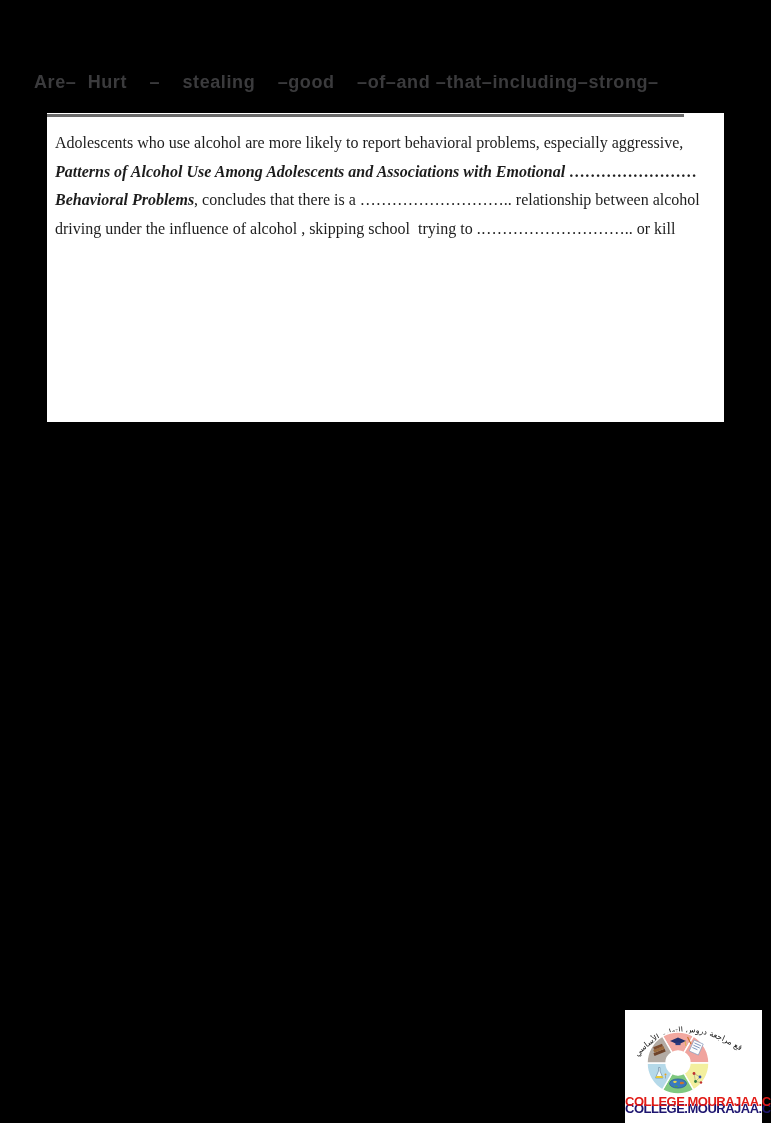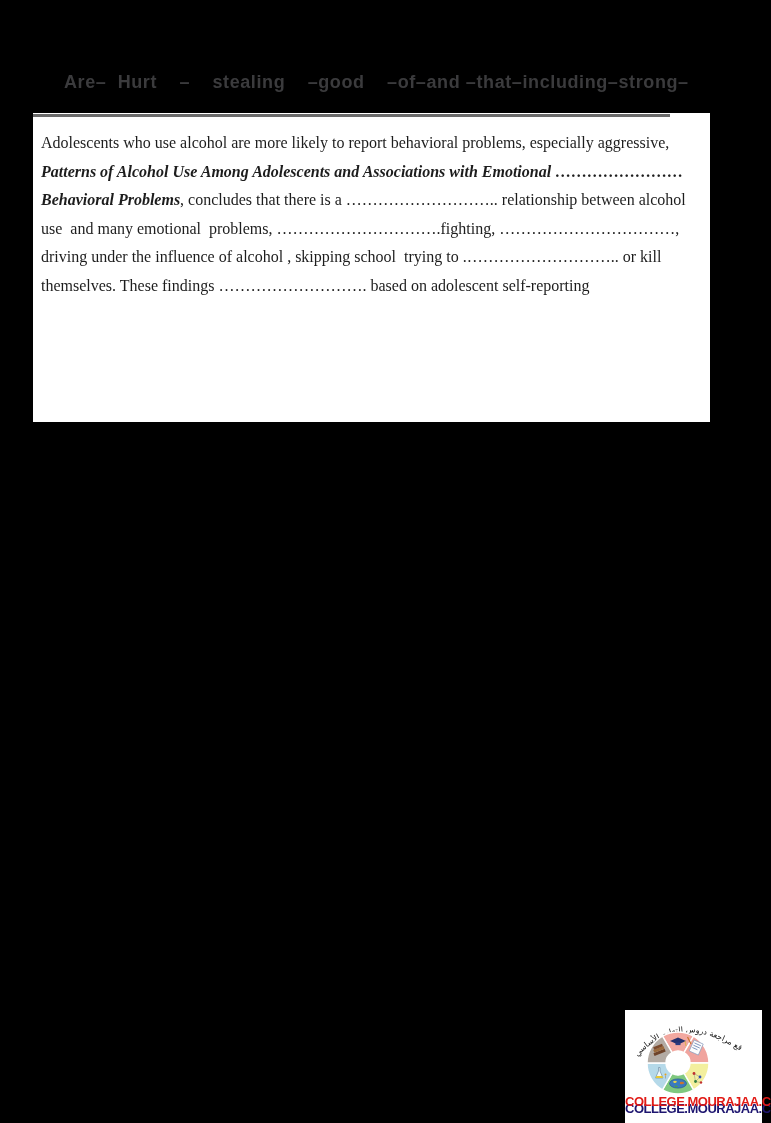--- a/index.html
+++ b/index.html
@@ -6,33 +6,33 @@
   body{
     width:771px;height:1123px;
     background:#000000;
     position:relative;
     overflow:hidden;
     font-family:"Liberation Sans",sans-serif;
   }
   
   .word-bank{
     position:absolute;
-    left:64px;top:72px;
+    left:34px;top:72px;
     width:680px;
     color:#3b3b3d;
     font-family:"Liberation Sans",sans-serif;
     font-weight:bold;
     font-size:18px;
     letter-spacing:.6px;
     white-space:pre;
   }
   
   .passage-box{
     position:absolute;
-    left:33px;top:113px;
+    left:47px;top:113px;
     width:677px;height:309px;
     background:#ffffff;
   }
   .box-top-border{
     position:absolute;
     left:0;top:1px;
     width:637px;height:3px;
     background:#6a6a6a;
   }
   .passage{
@@ -70,23 +70,21 @@
 <body>
 
 <div class="word-bank">Are–  Hurt    –    stealing    –good    –of–and –that–including–strong–</div>
 
 <div class="passage-box">
   <div class="box-top-border"></div>
   <div class="passage" id="passage">
       <div class="line"><span>Adolescents who use alcohol are more likely to report behavioral problems, especially aggressive,</span></div>
       <div class="line"><span class="it">Patterns of Alcohol Use Among Adolescents and Associations with Emotional </span><span class="it">……………………</span></div>
       <div class="line"><span class="it">Behavioral Problems</span><span>, concludes that there is a ……………………….. relationship between alcohol</span></div>
-      <div class="line"><span>use  and many emotional  problems, ………………………….fighting, ……………………………,</span></div>
       <div class="line"><span>driving under the influence of alcohol , skipping school  trying to .……………………….. or kill</span></div>
-      <div class="line"><span>themselves. These findings ………………………. based on adolescent self-reporting</span></div>
     </div>
 </div>
 
 <div class="logo-box">
   <svg class="logo-svg" width="137" height="100" viewBox="0 0 137 100">
     <defs>
       <path id="arcPath" d="M10 50 Q50 0 114 40" fill="none"></path>
     </defs>
 
     <text font-size="8" fill="#141414" font-family="DejaVu Sans, sans-serif">

